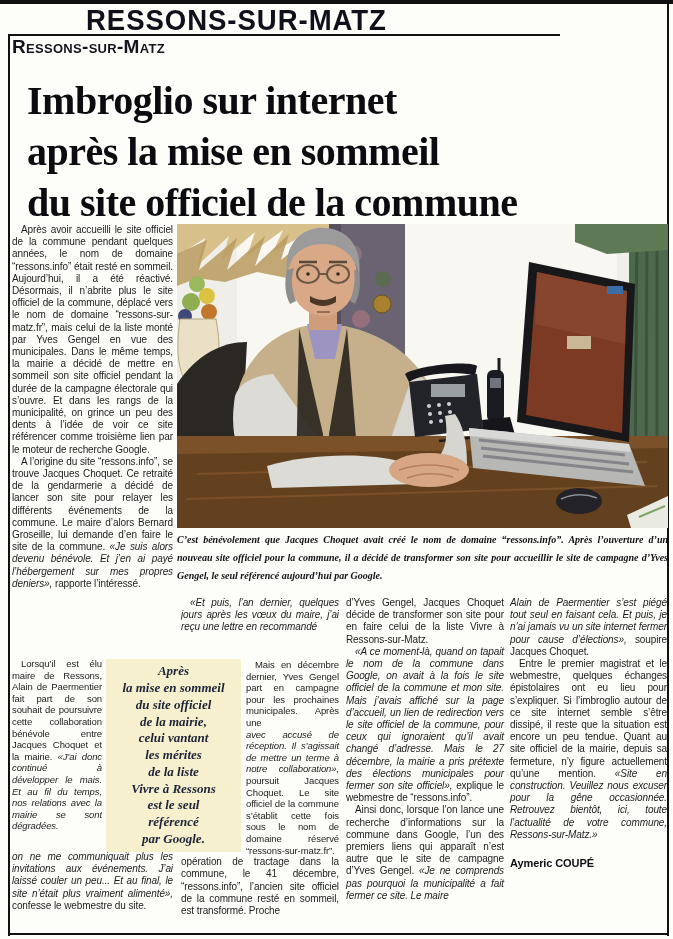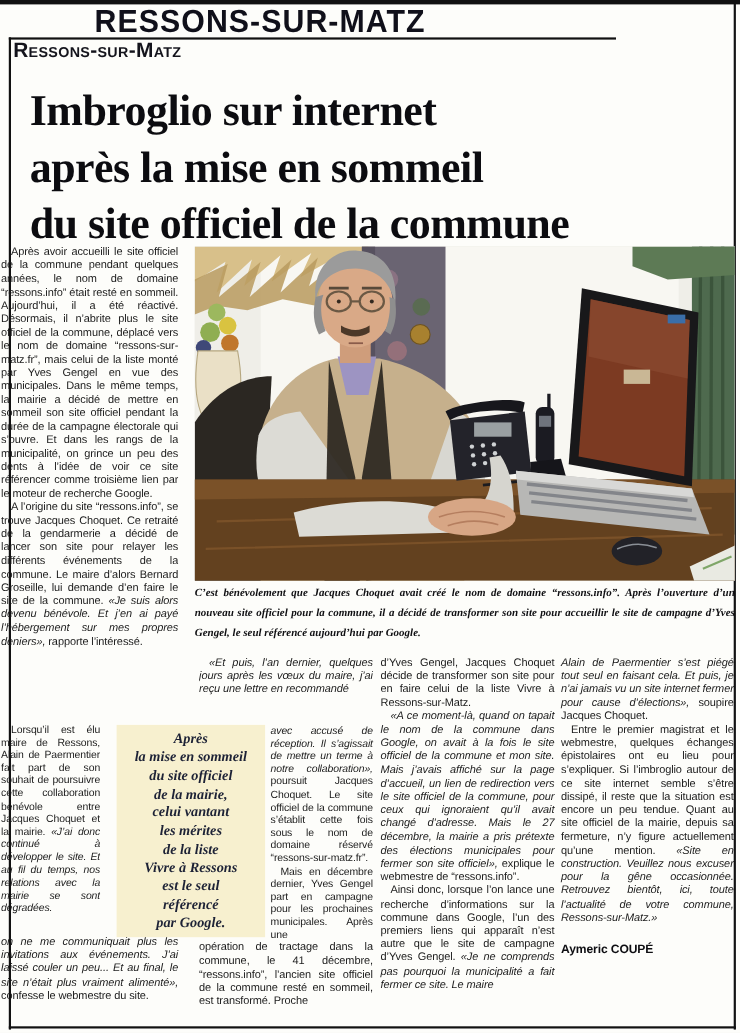--- a/index.html
+++ b/index.html
@@ -17,21 +17,21 @@
   .region{position:absolute;left:12px;top:36px;font-size:19px;font-weight:bold;
           font-variant:small-caps;letter-spacing:.3px;color:#14141c;}
   .headline{position:absolute;left:10px;top:58px;width:655px;margin:17px;text-align:left;
             font-family:"Liberation Serif",serif;font-weight:bold;font-size:40px;
             line-height:51px;letter-spacing:-0.5px;color:#0c0c10;white-space:pre-line;}
   .col{position:absolute;top:597px;width:158px;font-size:10px;line-height:12.2px;
        text-align:justify;letter-spacing:-0.1px;}
   .p{margin:0;text-indent:9px;}
   .ni{text-indent:0;}
   .it{font-style:italic;}
-  .col1{left:1px;top:224px;width:161px;}
+  .col1{left:12px;top:224px;width:161px;}
   .col1 .segA{height:434px;overflow:hidden;}
   .col1 .segB{width:90px;height:193px;overflow:hidden;}
   .col1 .segC{width:161px;}
   .narrow{font-size:9.5px;line-height:11.6px;}
   .col2{left:181px;}
   .col2 .segA{height:62px;overflow:hidden;}
   .col2 .segB{margin-left:65px;width:93px;min-height:193px;}
   .col3{left:346px;}
   .col4{left:510px;width:157px;}
   .byline{margin:16px 0 0 0;text-align:left;font-weight:bold;font-size:11px;color:#0e0e12;}
@@ -61,21 +61,21 @@
   <h1 class="headline">Imbroglio sur internet
 après la mise en sommeil
 du site officiel de la commune</h1>
 
   <div class="col col1">
     <div class="segA">
       <p class="p"><span>Après avoir accueilli le site officiel de la commune pendant quelques années, le nom de domaine “ressons.info” était resté en sommeil. Aujourd’hui, il a été réactivé. Désormais, il n’abrite plus le site officiel de la commune, déplacé vers le nom de domaine “ressons-sur-matz.fr”, mais celui de la liste monté par Yves Gengel en vue des municipales. Dans le même temps, la mairie a décidé de mettre en sommeil son site officiel pendant la durée de la campagne électorale qui s’ouvre. Et dans les rangs de la municipalité, on grince un peu des dents à l’idée de voir ce site référencer comme troisième lien par le moteur de recherche Google.</span></p>
       <p class="p"><span>A l’origine du site “ressons.info”, se trouve Jacques Choquet. Ce retraité de la gendarmerie a décidé de lancer son site pour relayer les différents événements de la commune. Le maire d’alors Bernard Groseille, lui demande d’en faire le site de la commune. </span><span class="it">«Je suis alors devenu bénévole. Et j’en ai payé l’hébergement sur mes propres deniers»,</span><span> rapporte l’intéressé.</span></p>
     </div>
     <div class="segB narrow">
-      <p class="p"><span>Lorsqu’il est élu maire de Ressons, Alain de Paermentier fait part de son souhait de poursuivre cette collaboration bénévole entre Jacques Choquet et la mairie. </span><span class="it">«J’ai donc continué à développer le site. Et au fil du temps, nos relations avec la mairie se sont dégradées.</span></p>
+      <p class="p"><span>Lorsqu’il est élu maire de Ressons, Alain de Paermentier fait part de son souhait de poursuivre cette collaboration bénévole entre Jacques Choquet et la mairie. </span><span class="it">«J’ai donc continué à développer le mais. Et au fil du temps, nos relations avec la mairie se sont dégradées.</span></p>
     </div>
     <div class="segC">
       <p class="p ni"><span class="it">on ne me communiquait plus les invitations aux événements. J’ai laissé couler un peu... Et au final, le site n’était plus vraiment alimenté»,</span><span> confesse le webmestre du site.</span></p>
     </div>
   </div>
 
   <div class="quote-box">Après
 la mise en sommeil
 du site officiel
 de la mairie,
@@ -195,22 +195,22 @@
     </svg>
   </div>
 
   <div class="caption">C’est bénévolement que Jacques Choquet avait créé le nom de domaine “ressons.info”. Après l’ouverture d’un nouveau site officiel pour la commune, il a décidé de transformer son site pour accueillir le site de campagne d’Yves Gengel, le seul référencé aujourd’hui par Google.</div>
 
   <div class="col col2">
     <div class="segA">
       <p class="p"><span class="it">«Et puis, l’an dernier, quelques jours après les vœux du maire, j’ai reçu une lettre en recommandé</span></p>
     </div>
     <div class="segB narrow">
+      <p class="p"><span>Mais en décembre dernier, Yves Gengel part en campagne pour les prochaines municipales. Après une</span></p>
       <p class="p ni"><span class="it">avec accusé de réception. Il s’agissait de mettre un terme à notre collaboration»,</span><span> poursuit Jacques Choquet. Le site officiel de la commune s’établit cette fois sous le nom de domaine réservé “ressons-sur-matz.fr”.</span></p>
-      <p class="p"><span>Mais en décembre dernier, Yves Gengel part en campagne pour les prochaines municipales. Après une</span></p>
     </div>
     <div class="segC">
       <p class="p ni"><span>opération de tractage dans la commune, le 41 décembre, “ressons.info”, l’ancien site officiel de la commune resté en sommeil, est transformé. Proche</span></p>
     </div>
   </div>
 
   <div class="col col3">
     <p class="p ni"><span>d’Yves Gengel, Jacques Choquet décide de transformer son site pour en faire celui de la liste Vivre à Ressons-sur-Matz.</span></p>
     <p class="p"><span class="it">«A ce moment-là, quand on tapait le nom de la commune dans Google, on avait à la fois le site officiel de la commune et mon site. Mais j’avais affiché sur la page d’accueil, un lien de redirection vers le site officiel de la commune, pour ceux qui ignoraient qu’il avait changé d’adresse. Mais le 27 décembre, la mairie a pris prétexte des élections municipales pour fermer son site officiel»,</span><span> explique le webmestre de “ressons.info”.</span></p>
     <p class="p"><span>Ainsi donc, lorsque l’on lance une recherche d’informations sur la commune dans Google, l’un des premiers liens qui apparaît n’est autre que le site de campagne d’Yves Gengel. </span><span class="it">«Je ne comprends pas pourquoi la municipalité a fait fermer ce site. Le maire</span></p>

